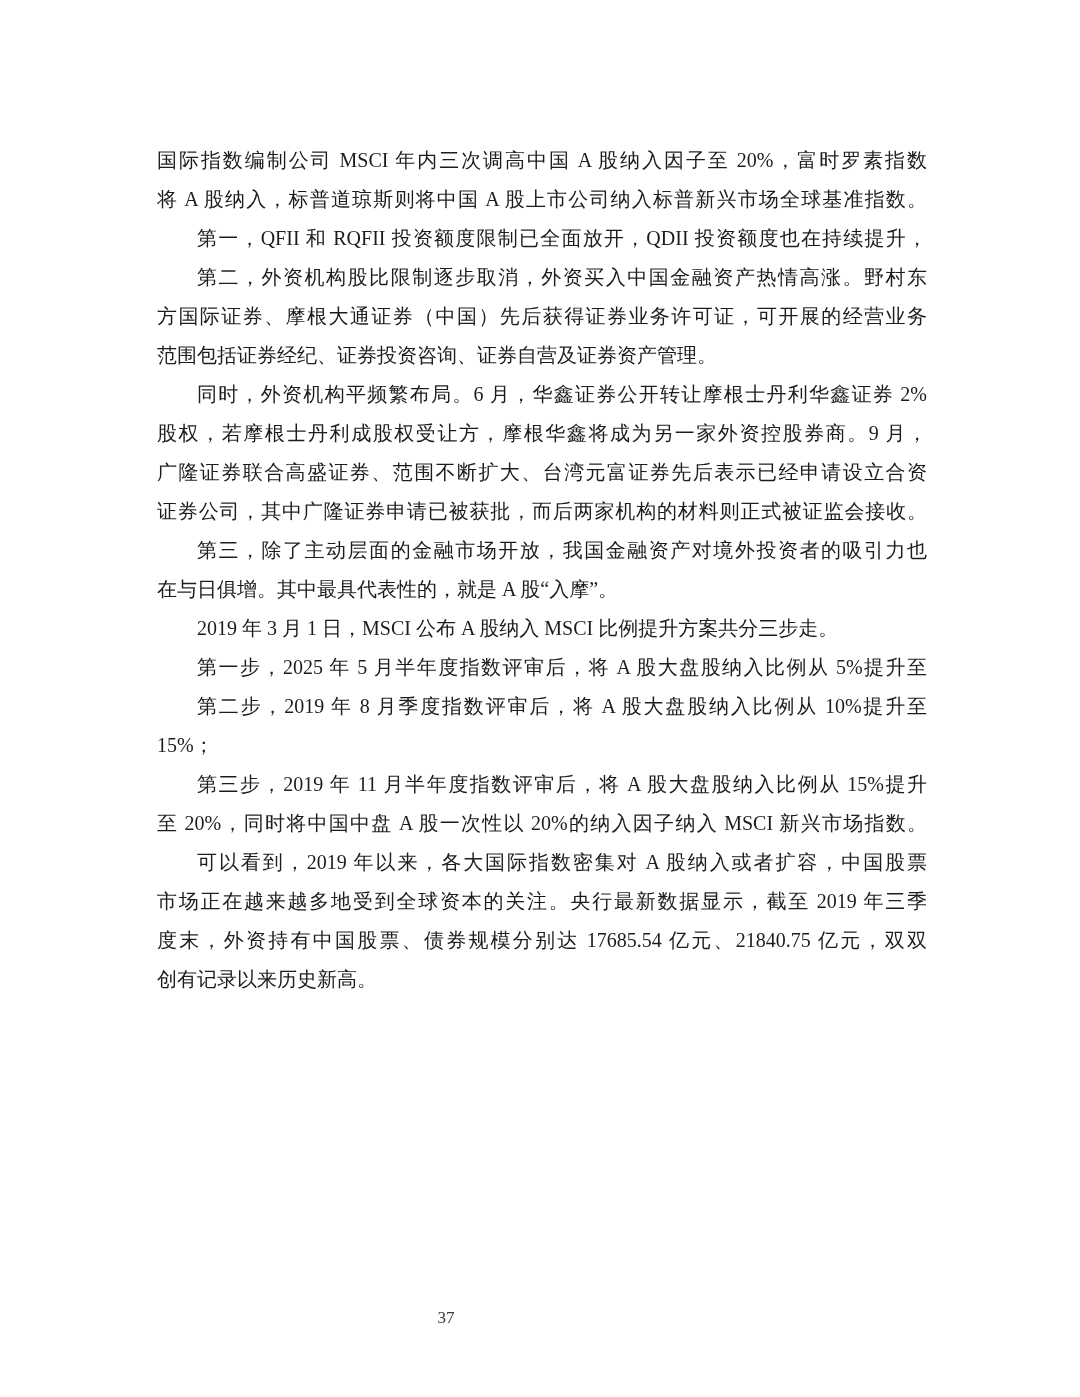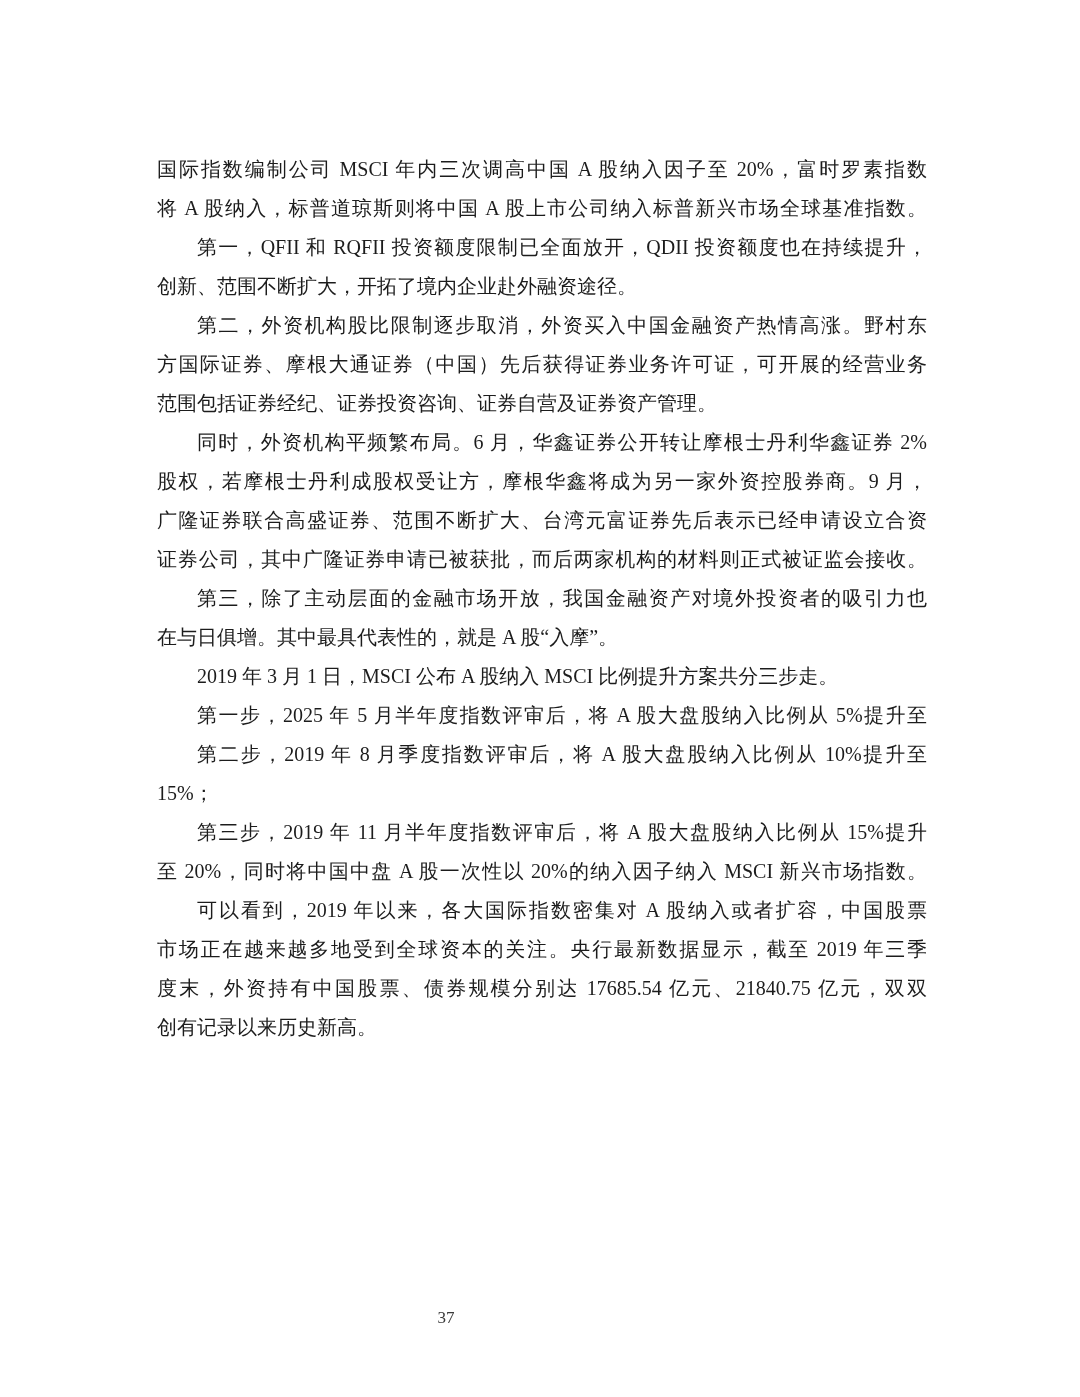--- a/index.html
+++ b/index.html
@@ -11,21 +11,21 @@
     position: relative;
     width: 1080px;
     height: 1397px;
     background: #ffffff;
     overflow: hidden;
     font-family: "Liberation Serif", "DejaVu Serif", serif;
   }
   .text-block {
     position: absolute;
     left: 157px;
-    top: 150px;
+    top: 141px;
     width: 770px;
     color: #1c1c1c;
     font-size: 20px;
   }
   .line {
     height: 39px;
     line-height: 39px;
     overflow: hidden;
     text-align: left;
   }
@@ -48,21 +48,20 @@
   }
 </style>
 </head>
 <body>
 
 <div class="page">
   <div class="text-block">
     <div class="line fill">国际指数编制公司 MSCI 年内三次调高中国 A 股纳入因子至 20%，富时罗素指数</div>
     <div class="line fill">将 A 股纳入，标普道琼斯则将中国 A 股上市公司纳入标普新兴市场全球基准指数。</div>
     <div class="line indent fill">第一，QFII 和 RQFII 投资额度限制已全面放开，QDII 投资额度也在持续提升，</div>
-    <div class="line">创新、范围不断扩大，开拓了境内企业赴外融资途径。</div>
     <div class="line indent fill">第二，外资机构股比限制逐步取消，外资买入中国金融资产热情高涨。野村东</div>
     <div class="line fill">方国际证券、摩根大通证券（中国）先后获得证券业务许可证，可开展的经营业务</div>
     <div class="line">范围包括证券经纪、证券投资咨询、证券自营及证券资产管理。</div>
     <div class="line indent fill">同时，外资机构平频繁布局。6 月，华鑫证券公开转让摩根士丹利华鑫证券 2%</div>
     <div class="line fill">股权，若摩根士丹利成股权受让方，摩根华鑫将成为另一家外资控股券商。9 月，</div>
     <div class="line fill">广隆证券联合高盛证券、范围不断扩大、台湾元富证券先后表示已经申请设立合资</div>
     <div class="line fill">证券公司，其中广隆证券申请已被获批，而后两家机构的材料则正式被证监会接收。</div>
     <div class="line indent fill">第三，除了主动层面的金融市场开放，我国金融资产对境外投资者的吸引力也</div>
     <div class="line">在与日俱增。其中最具代表性的，就是 A 股“入摩”。</div>
     <div class="line indent">2019 年 3 月 1 日，MSCI 公布 A 股纳入 MSCI 比例提升方案共分三步走。</div>

